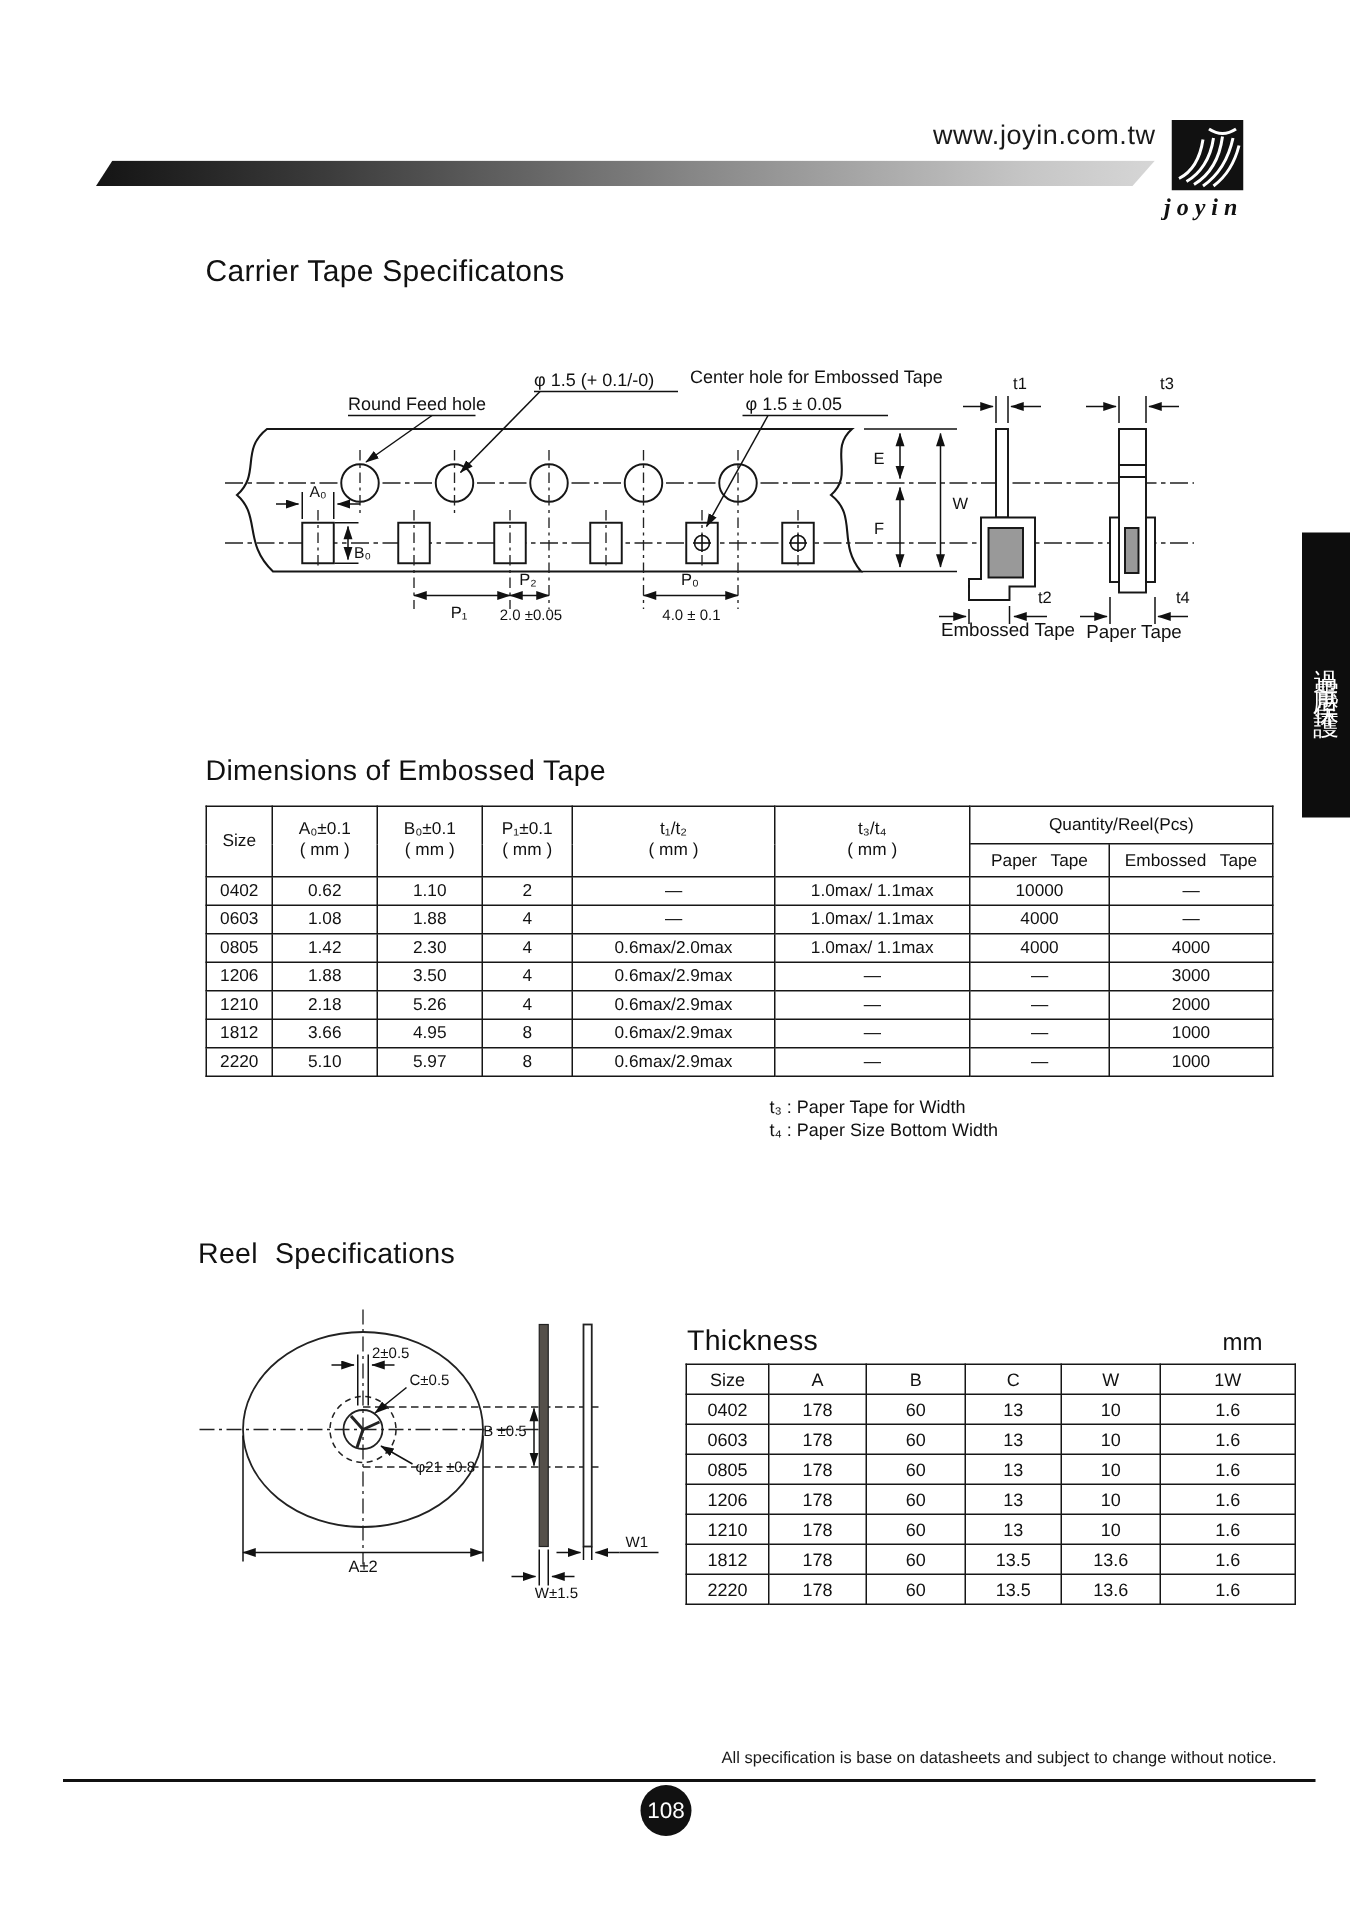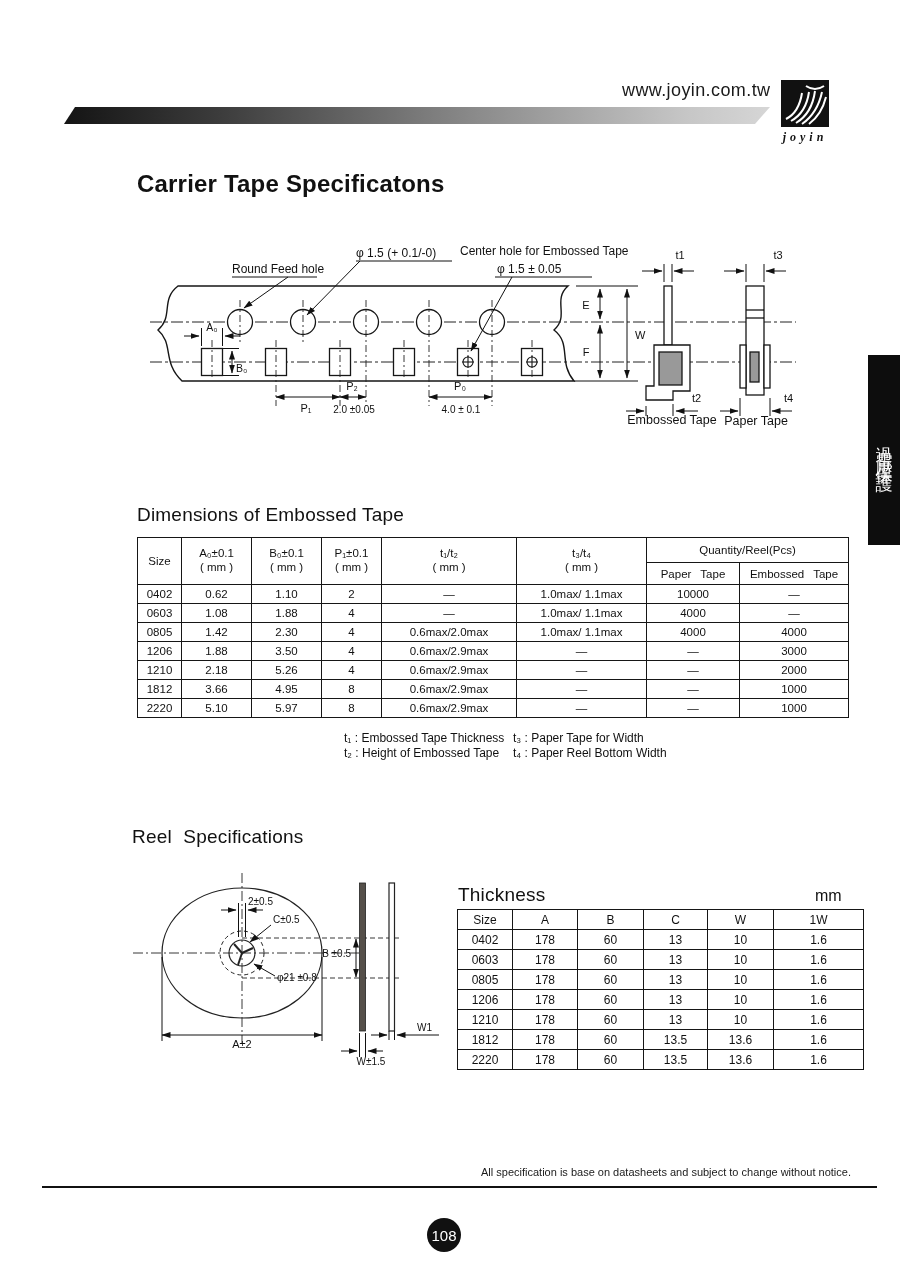--- a/index.html
+++ b/index.html
@@ -1,19 +1,19 @@
 <!DOCTYPE html>
 <html><head>
 <meta charset="utf-8">
 <style>
   html,body{margin:0;padding:0;background:#e8e8e8}
   .page{position:relative;width:900px;height:1274px;background:#fff;margin:0 auto;
         font-family:"Liberation Sans","DejaVu Sans",sans-serif;color:#111;overflow:hidden}
   .abs{position:absolute}
-  .h1{font-size:24px;font-weight:700;letter-spacing:.2px}
+  .h1{font-size:20px;font-weight:400;letter-spacing:.2px}
   .h2{font-size:19px;font-weight:400;letter-spacing:.2px}
   .ws{word-spacing:6px}
   svg text{font-family:"Liberation Sans","DejaVu Sans",sans-serif;fill:#111}
   table{border-collapse:collapse;table-layout:fixed;color:#111}
   th,td{border:1.5px solid #161616;text-align:center;vertical-align:middle;
         padding:0;font-weight:400;white-space:nowrap;overflow:hidden}
   .t1 table{width:711px;font-size:11.5px}
   .t1 thead .r1{height:25px}
   .t1 thead .r2{height:22px}
   .t1 tbody tr{height:19px}
@@ -21,21 +21,21 @@
   .t2 tr{height:20px}
   .hdr2{line-height:1.2}
   .notes{font-size:12px;line-height:15px;color:#111}
   .sidebar{background:#0d0d0d;color:#fff;display:flex;align-items:center;justify-content:center;
            writing-mode:vertical-rl;text-orientation:upright;font-size:17px;letter-spacing:7px;
            font-family:"Liberation Sans","DejaVu Sans",sans-serif}
   .gradbar{background:linear-gradient(90deg,#141414 0%,#3c3c3c 22%,#8a8a8a 58%,#c6c6c6 88%,#d6d6d6 100%);
            clip-path:polygon(11px 0,100% 0,calc(100% - 15px) 100%,0 100%)}
   .url{font-size:18px;letter-spacing:.4px;color:#1a1a1a}
   .logotext{font-family:"Liberation Serif","DejaVu Serif",serif;font-style:italic;font-weight:700;
-            font-size:12px;letter-spacing:4px;text-align:center;color:#111}
+            font-size:16px;letter-spacing:4px;color:#111}
   .pagecircle{width:34px;height:34px;border-radius:50%;background:#111;color:#fff;
               display:flex;align-items:center;justify-content:center;font-size:15px}
   .footnote{font-size:11px;color:#1a1a1a}
   .footline{background:#111}
   .mmunit{font-size:16px}
 </style>
 </head>
 <body>
 
 <div class="page">
@@ -315,27 +315,23 @@
             <td>8</td>
             <td>0.6max/2.9max</td>
             <td>—</td>
             <td>—</td>
             <td>1000</td>
           </tr>
       </tbody>
     </table>
   </div>
 
-  <div class="abs notes" style="left:344px;top:731px">
-    <div>t₁ : Embossed Tape Thickness</div>
-    <div>t₂ : Height of Embossed Tape</div>
-  </div>
   <div class="abs notes" style="left:513px;top:731px">
     <div>t₃ : Paper Tape for Width</div>
-    <div>t₄ : Paper Reel Bottom Width</div>
+    <div>t₄ : Paper Size Bottom Width</div>
   </div>
 
   <div class="abs h2 ws" style="left:132px;top:826px">Reel Specifications</div>
 
   <svg class="abs" style="left:125px;top:865px" width="330" height="230" viewBox="0 0 330 230">
     <g fill="none" stroke="#222">
       <ellipse cx="117" cy="88" rx="80" ry="65" stroke-width="1.2"></ellipse>
       <circle cx="117" cy="88" r="13" stroke-width="1.2"></circle>
       <circle cx="117" cy="88" r="22" stroke-width="1" stroke-dasharray="4 3"></circle>
       <line x1="109" y1="79" x2="117" y2="88" stroke-width="2"></line>
@@ -463,15 +459,15 @@
             <td>13.5</td>
             <td>13.6</td>
             <td>1.6</td>
           </tr>
       </tbody>
     </table>
   </div>
 
   <div class="abs footnote" style="right:49px;top:1166px">All specification is base on datasheets and subject to change without notice.</div>
   <div class="abs footline" style="left:42px;top:1186px;width:835px;height:2px"></div>
-  <div class="abs pagecircle" style="left:427px;top:1218px">108</div>
+  <div class="abs pagecircle" style="left:427px;top:1190px">108</div>
 
 </div>
 
 </body></html>

